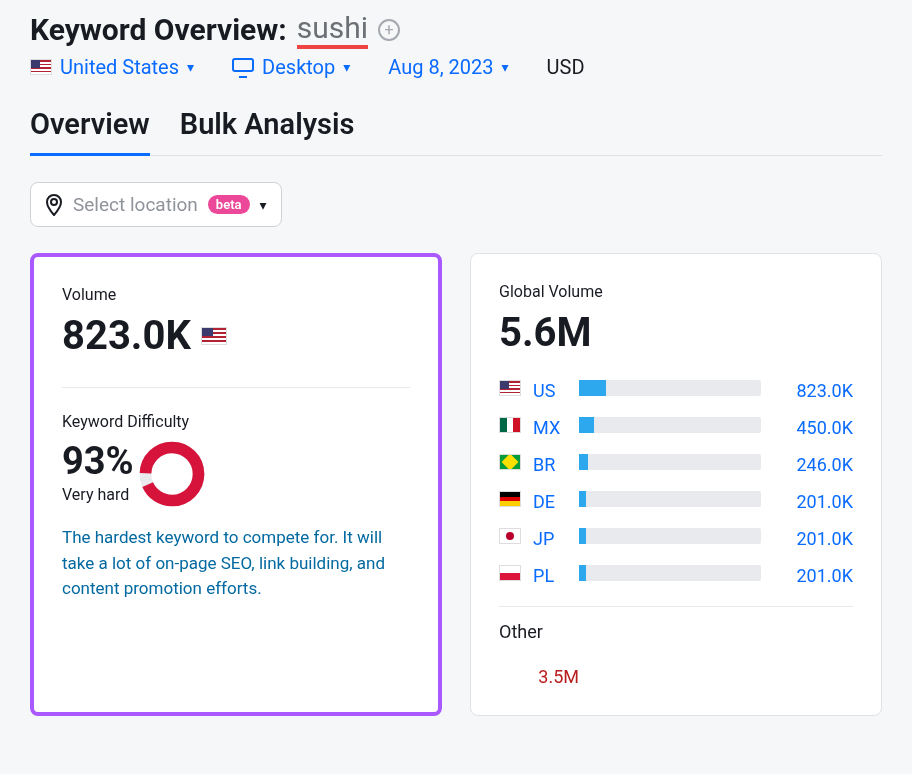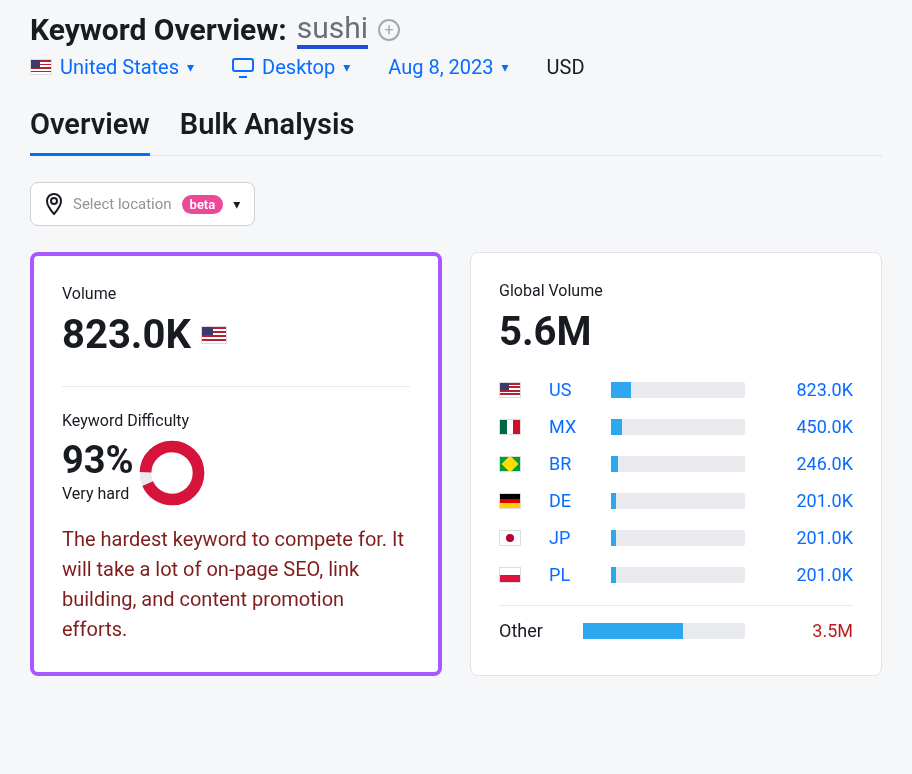--- a/index.html
+++ b/index.html
@@ -14,21 +14,21 @@
   .container { padding: 10px 30px 30px 30px; }
   .title-row {
     display: flex;
     align-items: center;
     gap: 10px;
     margin-bottom: 6px;
   }
   .title-label { font-size: 30px; font-weight: 700; color: #191b23; }
   .title-keyword {
     font-size: 30px; font-weight: 400; color: #6b6f76;
-    border-bottom: 4px solid #1d4ed8;
+    border-bottom: 4px solid #ef4444;
     padding-bottom: 0px;
   }
   .plus-circle {
     width: 22px; height: 22px; border-radius: 50%;
     border: 2px solid #a5a9af; display: inline-flex;
     align-items: center; justify-content: center; color: #a5a9af;
     font-size: 16px; line-height: 1; cursor: pointer;
   }
   .filter-row {
     display: flex; align-items: flex-start; gap: 38px;
@@ -99,21 +99,21 @@
   .tab.active::after {
     content: ""; position: absolute; left: 0; right: 0; bottom: -1px;
     height: 3px; background: #0a6bff;
   }
   .location-select {
     margin-top: 26px;
     display: inline-flex; align-items: center; gap: 10px;
     border: 1px solid #cfd2d8; border-radius: 8px;
     background: #fff; padding: 10px 14px; cursor: pointer;
   }
-  .location-select .placeholder { color: #8f939a; font-size: 15px; }
+  .location-select .placeholder { color: #8f939a; font-size: 19px; }
   .pin-icon {
     width: 18px; height: 22px; position: relative; display: inline-block;
   }
   .pin-icon svg { display: block; }
   .beta {
     background: #ec4899; color: #fff; font-size: 13px; font-weight: 600;
     border-radius: 10px; padding: 2px 8px;
   }
   .chev-dark { font-size: 14px; color: #191b23; }
   .cards-row {
@@ -131,32 +131,32 @@
   .label { font-size: 16px; color: #191b23; margin-bottom: 8px; }
   .big-val {
     font-size: 40px; font-weight: 700; color: #191b23;
     display: flex; align-items: center; gap: 10px;
   }
   .hr { border: none; border-top: 1px solid #e8eaed; margin: 28px 0 24px 0; }
   .kd-row { display: flex; align-items: flex-start; gap: 3px; }
   .kd-val { font-size: 38px; font-weight: 700; }
   .kd-sub { font-size: 16px; color: #191b23; margin-top: 2px; }
   .donut { width: 70px; height: 70px; }
-  .desc { font-size: 20px; color: #7f1d1d; margin-top: 16px; line-height: 1.5; }
+  .desc { font-size: 17px; color: #0369a1; margin-top: 16px; line-height: 1.5; }
   .gv-list { margin-top: 24px; display: flex; flex-direction: column; gap: 16px; }
-  .gv-row { display: flex; align-items: center; gap: 28px; }
+  .gv-row { display: flex; align-items: flex-start; gap: 12px; }
   .gv-code { color: #0a6bff; font-size: 18px; width: 34px; font-weight: 400; }
   .gv-code.static { color: #191b23; }
   .gv-bar {
     flex: 1; height: 16px; background: #e8eaed; position: relative; border-radius: 2px;
   }
   .gv-bar-fill { position: absolute; left: 0; top: 0; bottom: 0; background: #2da7ed; }
   .gv-val { font-size: 18px; color: #0a6bff; min-width: 80px; text-align: right; font-weight: 400;}
   .gv-val.static { color: #b91c1c; }
-  .gv-other-row { border-top: 1px solid #e8eaed; padding-top: 14px; margin-top: 4px; }
+  .gv-other-row { border-top: 1px solid #e8eaed; padding-top: 14px; margin-top: 4px; flex-direction: column; }
 </style>
 </head>
 <body>
 
 <div class="container">
   <div class="title-row">
     <span class="title-label">Keyword Overview:</span>
     <span class="title-keyword">sushi</span>
     <span class="plus-circle">+</span>
   </div>

